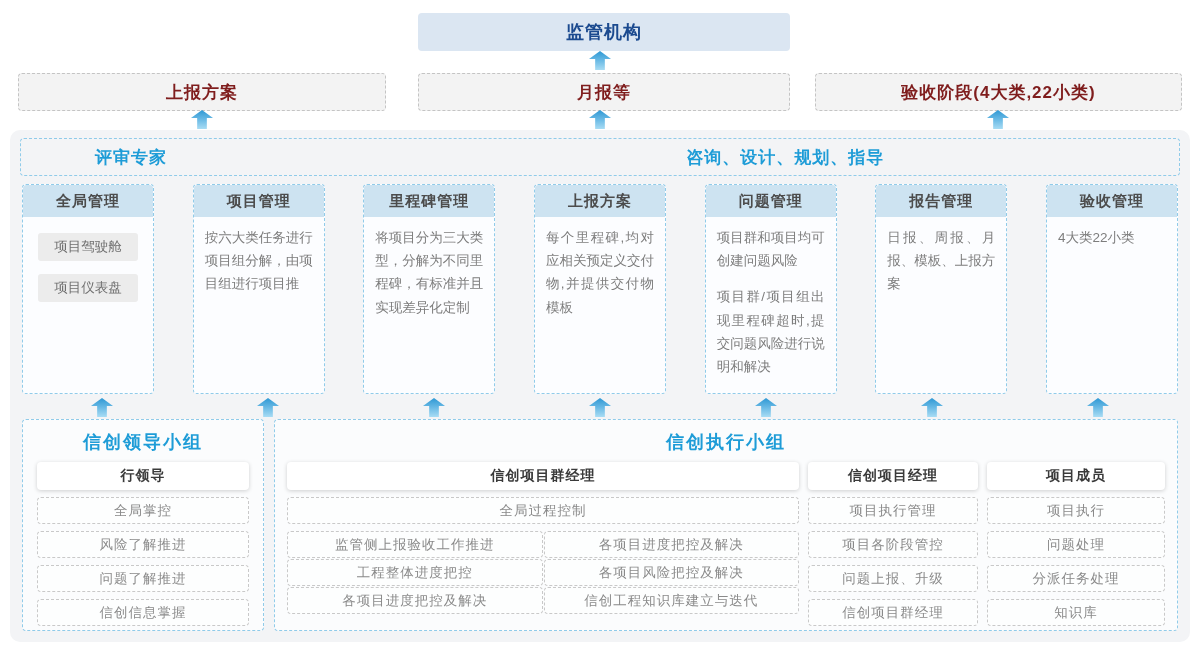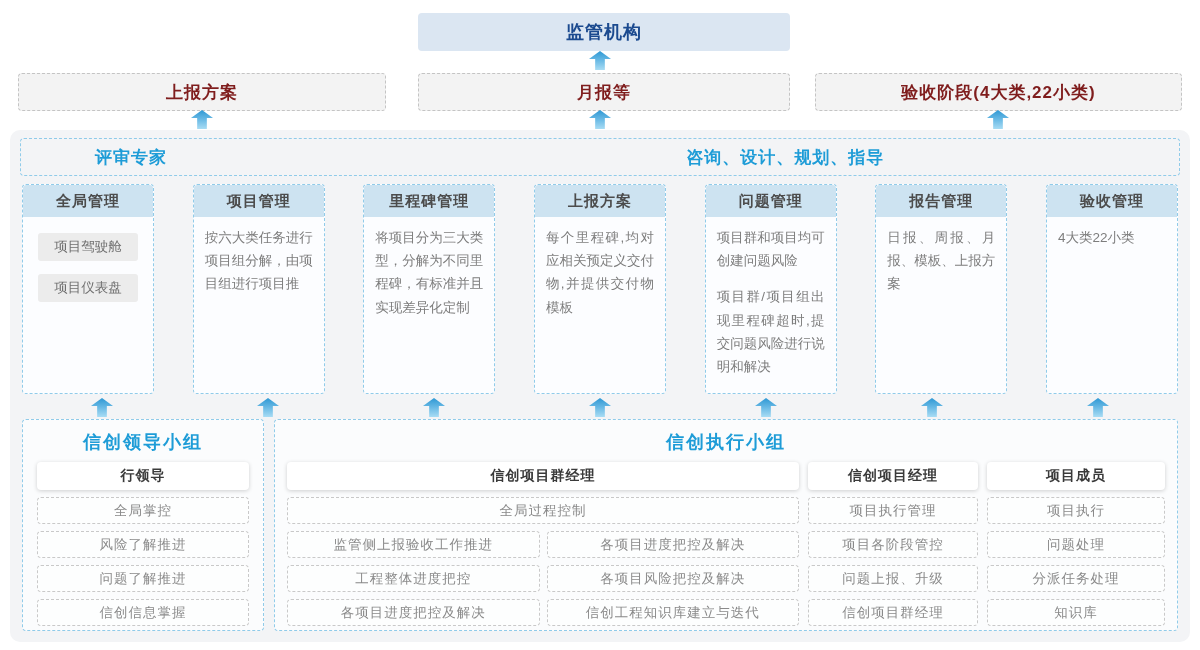--- a/index.html
+++ b/index.html
@@ -92,21 +92,21 @@
     background:rgba(255,255,255,0.5);
     display:flex; align-items:center; justify-content:center;
     font-size:13.5px; color:#8a8a8a; letter-spacing:1px; white-space:nowrap;
   }
   .leadership .role-header { margin:0 14px 3px; }
   .leadership .ditem { margin:7px 14px; }
   .exec-grid {
     display:grid; grid-template-columns:512px 170px 1fr; gap:9px; padding:0 12px;
   }
   .sub-col { display:flex; flex-direction:column; gap:7px;text-align:right; }
-  .pm-grid { display:grid; grid-template-columns:1fr 1fr; gap:7px; }
+  .pm-grid { display:grid; grid-template-columns:1fr 1fr; gap:1px; }
 </style>
 </head>
 <body>
 
 <div class="regulator">监管机构</div>
 <div class="arrow abs" style="left:589px; top:51px;"></div>
 
 <div class="channel c1">上报方案</div>
 <div class="channel c2">月报等</div>
 <div class="channel c3">验收阶段(4大类,22小类)</div>

